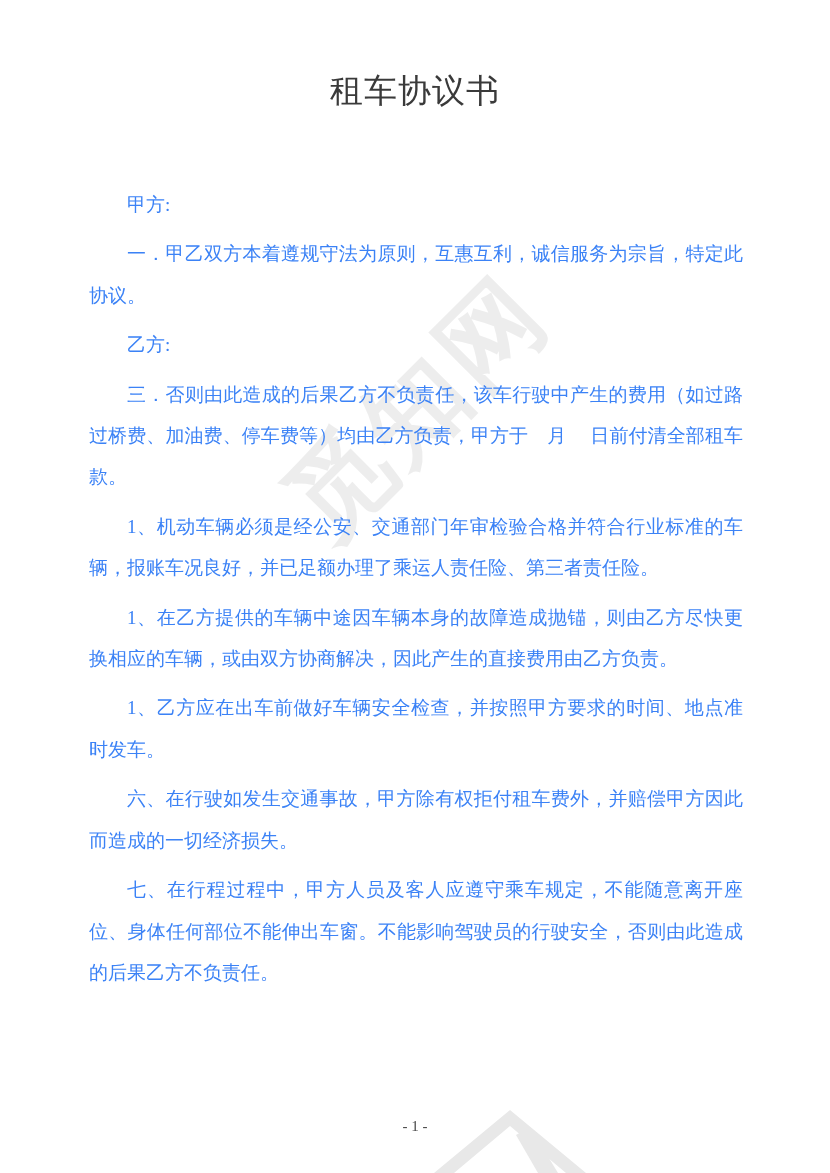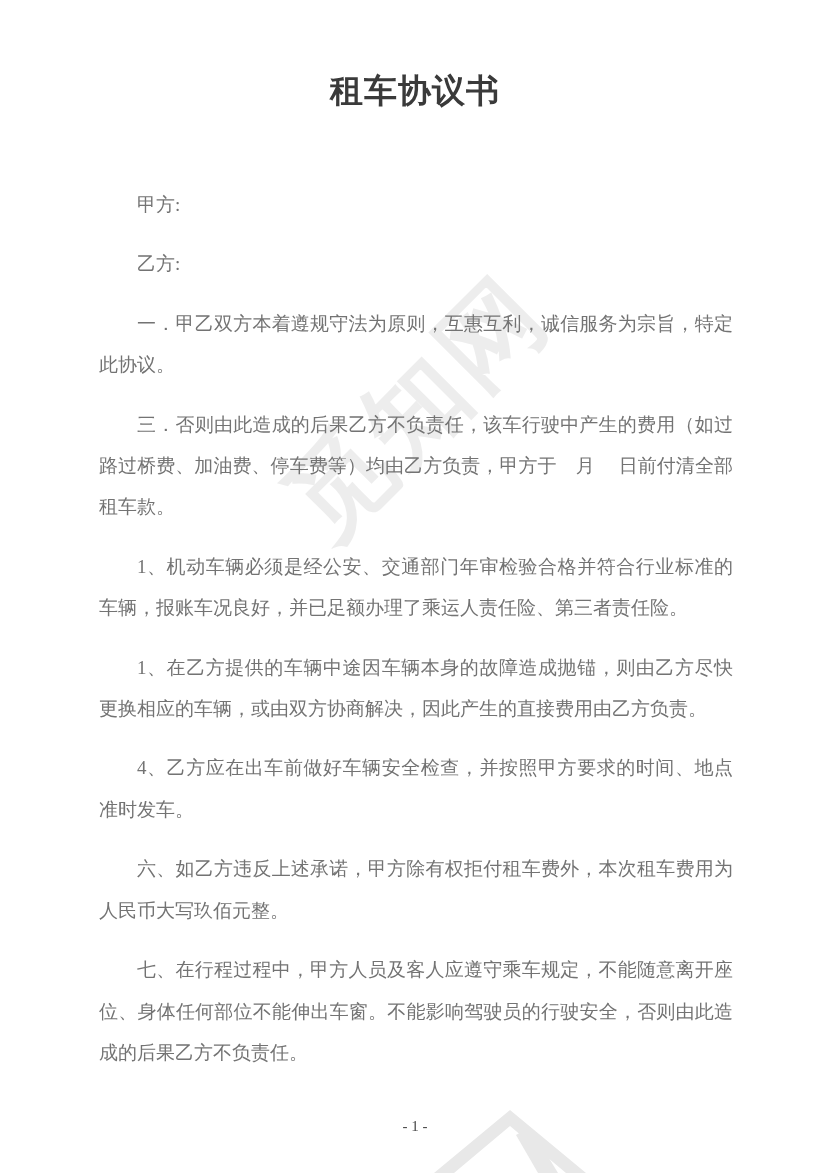--- a/index.html
+++ b/index.html
@@ -17,39 +17,39 @@
     background: #ffffff;
     font-family: "Liberation Serif", "DejaVu Serif", serif;
     color: #3d3d3d;
   }
   .doc-title {
     margin: 0;
     padding-top: 70px;
     text-align: center;
     font-size: 33px;
     line-height: 42px;
-    font-weight: bold;
+    font-weight: normal;
     letter-spacing: 1px;
     color: #3a3a3a;
     position: relative;
     z-index: 2;
   }
   .content {
     position: relative;
     z-index: 2;
     margin: 72px 79px 0 81px; 
     width: 670px;
   }
   .content p {
-    margin: 18px;
+    margin: 8px;
     font-size: 19px;
     line-height: 41.4px;
     text-indent: 2em;
     text-align: justify;
-    color: #737373;
+    color: #3b82f6;
   }
   .page-footer {
     position: absolute;
     z-index: 2;
     left: 0;
     right: 0;
     bottom: 38px;
     text-align: center;
     font-size: 15px;
     color: #4a4a4a;
@@ -95,25 +95,25 @@
   <svg class="watermark-logo" viewBox="0 0 172 65" xmlns="http://www.w3.org/2000/svg" aria-hidden="true">
     <polygon points="84,2 8,65 28,65 84,18 140,65 160,65" fill="#e8e8e8"></polygon>
     <polygon points="90,27 104,19 132,65 112,65" fill="#e8e8e8"></polygon>
   </svg>
 
   <h1 class="doc-title">租车协议书</h1>
 
   <div class="content">
 
   <p>甲方:</p>
+      <p>一．甲乙双方本着遵规守法为原则，互惠互利，诚信服务为宗旨，特定此协议。</p>
       <p>乙方:</p>
-      <p>一．甲乙双方本着遵规守法为原则，互惠互利，诚信服务为宗旨，特定此协议。</p>
       <p>三．否则由此造成的后果乙方不负责任，该车行驶中产生的费用（如过路过桥费、加油费、停车费等）均由乙方负责，甲方于　月　 日前付清全部租车款。</p>
       <p>1、机动车辆必须是经公安、交通部门年审检验合格并符合行业标准的车辆，报账车况良好，并已足额办理了乘运人责任险、第三者责任险。</p>
       <p>1、在乙方提供的车辆中途因车辆本身的故障造成抛锚，则由乙方尽快更换相应的车辆，或由双方协商解决，因此产生的直接费用由乙方负责。</p>
-      <p>4、乙方应在出车前做好车辆安全检查，并按照甲方要求的时间、地点准时发车。</p>
-      <p>六、如乙方违反上述承诺，甲方除有权拒付租车费外，本次租车费用为人民币大写玖佰元整。</p>
+      <p>1、乙方应在出车前做好车辆安全检查，并按照甲方要求的时间、地点准时发车。</p>
+      <p>六、在行驶如发生交通事故，甲方除有权拒付租车费外，并赔偿甲方因此而造成的一切经济损失。</p>
       <p>七、在行程过程中，甲方人员及客人应遵守乘车规定，不能随意离开座位、身体任何部位不能伸出车窗。不能影响驾驶员的行驶安全，否则由此造成的后果乙方不负责任。</p>
     </div>
 
   <div class="page-footer">- 1 -</div>
 
 </div>
 
 </body></html>

